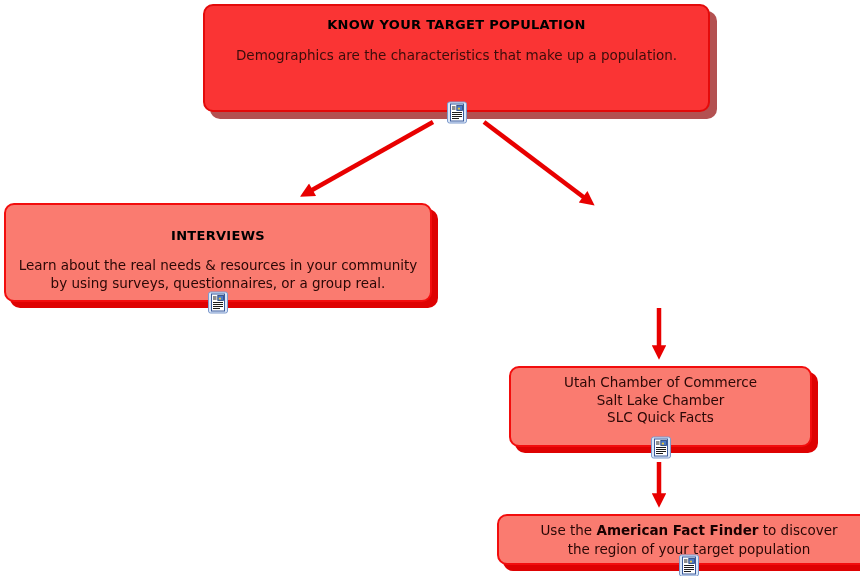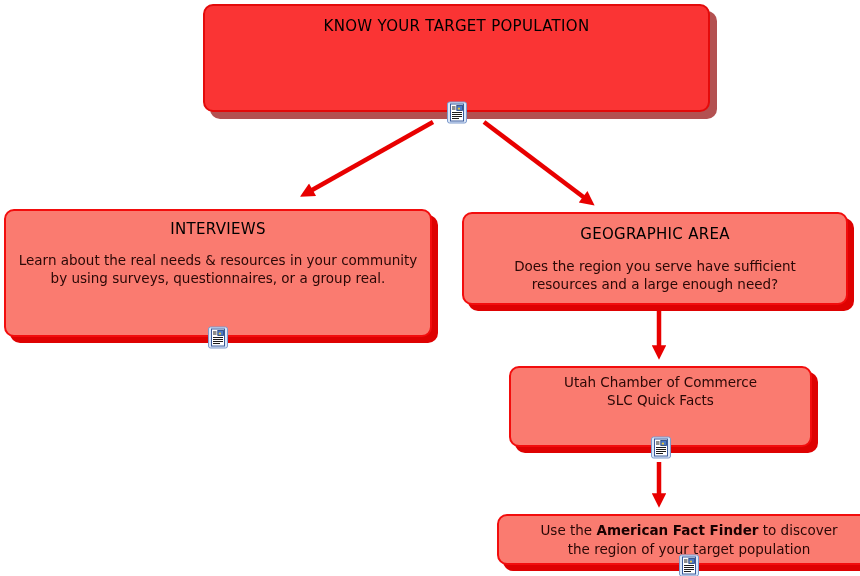--- a/index.html
+++ b/index.html
@@ -14,29 +14,29 @@
   }
   .node--bright{
     background:#fa3434;border:2px solid #e30b0b;
     box-shadow:7px 7px 0 #b35151;
   }
   .node--salmon{
     background:#fa7b70;border:2px solid #f20d0d;
     box-shadow:6px 6px 0 #de0202;
   }
   .node-title{
-    font-weight:normal;font-size:15px;color:#000000;letter-spacing:.3px;
+    font-weight:bold;font-size:13px;color:#000000;letter-spacing:.3px;
   }
   .node-body{font-size:13.5px;line-height:18px;color:#2a0806;}
   .node--bright .node-body{color:#3c0d0b;}
   .line{display:block;white-space:nowrap;}
   .b{font-weight:bold;color:#1a0202;}
   #node-main{left:203px;top:4px;width:507px;height:108px;padding-top:11px;}
   #node-main .node-title{margin-bottom:14px;}
-  #node-interviews{left:4px;top:209px;width:428px;height:128px;padding-top:9px;}
+  #node-interviews{left:4px;top:203px;width:428px;height:99px;padding-top:23px;}
   #node-interviews .node-title{margin-bottom:13px;}
   #node-geographic{left:462px;top:212px;width:386px;height:93px;padding-top:11px;}
   #node-geographic .node-title{margin-bottom:14px;}
   #node-local{left:509px;top:366px;width:303px;height:81px;padding-top:6px;}
   #node-local .node-body{line-height:17.5px;}
   #node-factfinder{left:497px;top:514px;width:384px;height:51px;padding-top:5px;}
   #node-factfinder .node-body{line-height:19px;}
   .link-icon{
     position:absolute;left:50%;bottom:-14px;transform:translateX(-50%);
     width:20px;height:23px;z-index:3;cursor:pointer;display:block;
@@ -57,20 +57,21 @@
       <line x1="433" y1="122" x2="305" y2="194" marker-end="url(#ah)"></line>
       <line x1="484" y1="122" x2="590" y2="202" marker-end="url(#ah)"></line>
       <line x1="659" y1="308" x2="659" y2="354" marker-end="url(#ah)"></line>
       <line x1="659" y1="462" x2="659" y2="502" marker-end="url(#ah)"></line>
     </g>
   </svg>
 
   <div id="node-main" class="node node--bright">
     <div class="node-title">KNOW YOUR TARGET POPULATION</div>
     <div class="node-body">
+      <span class="line">Demographics are the characteristics that make up a population.</span>
     </div>
     <svg class="link-icon" viewBox="0 0 20 22">
       <rect x="0.5" y="0.5" width="19" height="21" rx="2" fill="#dbe7f8" stroke="#7c99cc"></rect>
       <rect x="3.5" y="2.5" width="13" height="17" fill="#ffffff" stroke="#3a5a9b"></rect>
       <path d="M5 5.5h3.5 M5 7.5h3.5 M5 11h10 M5 13h10 M5 15h10 M5 17h7" stroke="#1c1c1c" stroke-width="1.1" fill="none"></path>
       <rect x="9.8" y="4" width="5.7" height="5" fill="#4a79c8" stroke="#223f77" stroke-width="0.8"></rect>
       <rect x="10.8" y="6.2" width="2.2" height="1.8" fill="#e8c83c"></rect>
     </svg>
   </div>
 
@@ -82,31 +83,25 @@
     </div>
     <svg class="link-icon" viewBox="0 0 20 22">
       <rect x="0.5" y="0.5" width="19" height="21" rx="2" fill="#dbe7f8" stroke="#7c99cc"></rect>
       <rect x="3.5" y="2.5" width="13" height="17" fill="#ffffff" stroke="#3a5a9b"></rect>
       <path d="M5 5.5h3.5 M5 7.5h3.5 M5 11h10 M5 13h10 M5 15h10 M5 17h7" stroke="#1c1c1c" stroke-width="1.1" fill="none"></path>
       <rect x="9.8" y="4" width="5.7" height="5" fill="#4a79c8" stroke="#223f77" stroke-width="0.8"></rect>
       <rect x="10.8" y="6.2" width="2.2" height="1.8" fill="#e8c83c"></rect>
     </svg>
   </div>
 
-  <div id="node-geographic" class="node node--salmon">
-    <div class="node-title">GEOGRAPHIC AREA</div>
-    <div class="node-body">
-      <span class="line">Does the region you serve have sufficient</span>
-      <span class="line">resources and a large enough need?</span>
-    </div>
-  </div>
 
   <div id="node-local" class="node node--salmon">
     <div class="node-body">
       <span class="line">Utah Chamber of Commerce</span>
+      <span class="line">Salt Lake Chamber</span>
       <span class="line">SLC Quick Facts</span>
     </div>
     <svg class="link-icon" viewBox="0 0 20 22">
       <rect x="0.5" y="0.5" width="19" height="21" rx="2" fill="#dbe7f8" stroke="#7c99cc"></rect>
       <rect x="3.5" y="2.5" width="13" height="17" fill="#ffffff" stroke="#3a5a9b"></rect>
       <path d="M5 5.5h3.5 M5 7.5h3.5 M5 11h10 M5 13h10 M5 15h10 M5 17h7" stroke="#1c1c1c" stroke-width="1.1" fill="none"></path>
       <rect x="9.8" y="4" width="5.7" height="5" fill="#4a79c8" stroke="#223f77" stroke-width="0.8"></rect>
       <rect x="10.8" y="6.2" width="2.2" height="1.8" fill="#e8c83c"></rect>
     </svg>
   </div>

